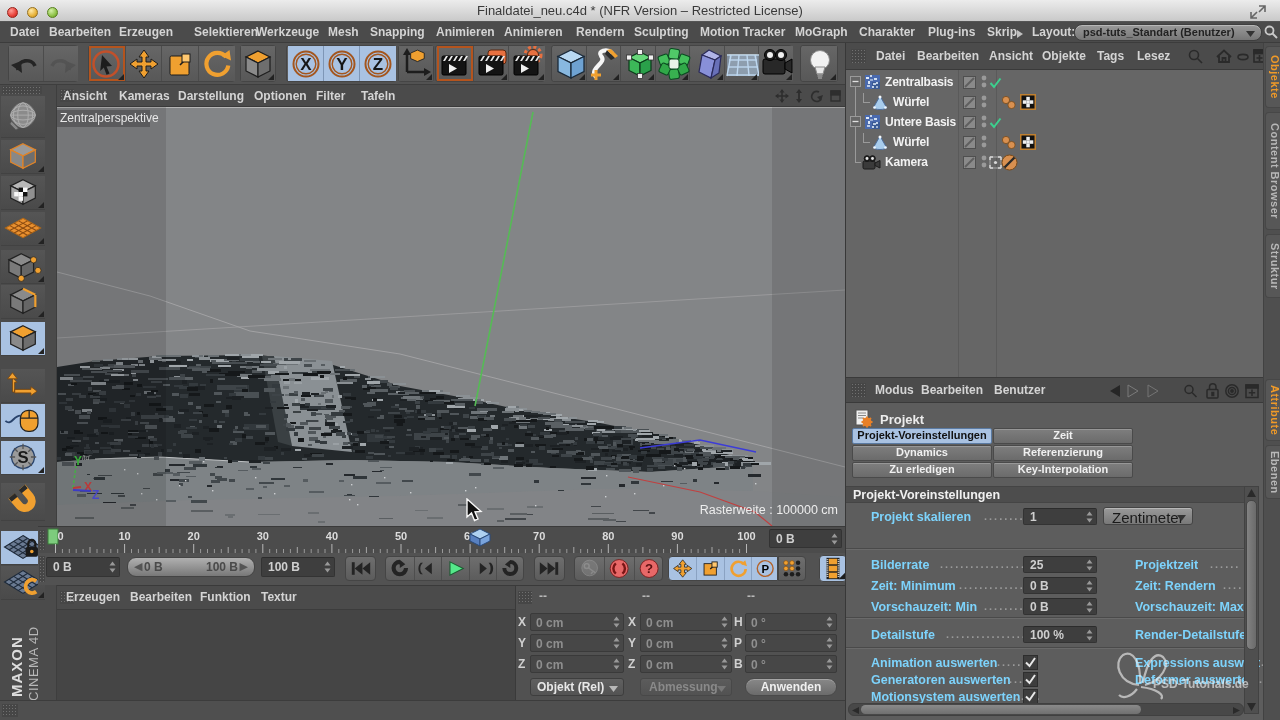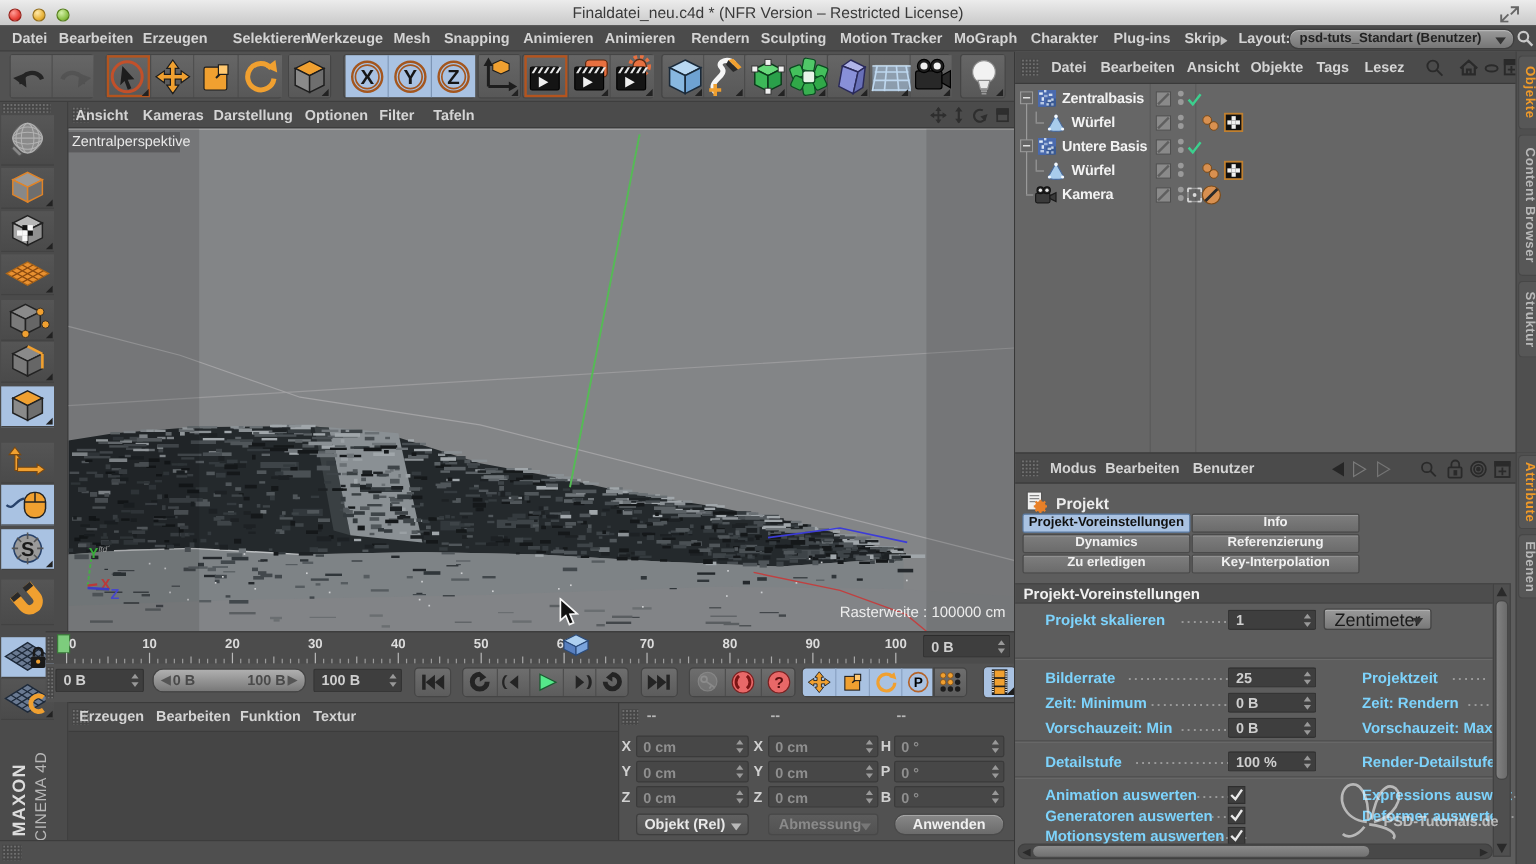--- a/index.html
+++ b/index.html
@@ -2153,21 +2153,21 @@
           <rect x="1" y="1" width="12" height="15" fill="#f0f0f0" stroke="#555"></rect>
           <path d="M3 4 L11 4 M3 6.5 L11 6.5 M3 9 L8 9" stroke="#888" stroke-width="1"></path>
           <circle cx="12" cy="13" r="4.5" fill="#e88028"></circle>
           <circle cx="12" cy="13" r="1.6" fill="#7a3808"></circle>
           <g stroke="#e88028" stroke-width="1.8">
             <path d="M12 7.5 L12 18.5 M6.5 13 L17.5 13 M8 9 L16 17 M8 17 L16 9"></path>
           </g>
         </svg>
         <div class="abs" style="left:34px;top:35px;color:#ececec;font-size:13px;font-weight:bold;">Projekt</div>
         <div class="abs" style="left:6px;top:51px;width:140px;height:16px;background:#a9c2e2;border:1px solid #5a7aa2;color:#111;font-size:11px;font-weight:bold;text-align:center;border-radius:2px;"><span style="position:relative;top:0px;">Projekt-Voreinstellungen</span></div>
-        <div class="abs" style="left:147px;top:51px;width:140px;height:16px;background:linear-gradient(#7e7e7e,#6b6b6b);border:1px solid #4a4a4a;color:#f0f0f0;box-shadow:inset 0 1px 0 rgba(255,255,255,.2);font-size:11px;font-weight:bold;text-align:center;border-radius:2px;"><span style="position:relative;top:0px;">Info</span></div>
+        <div class="abs" style="left:147px;top:51px;width:140px;height:16px;background:linear-gradient(#7e7e7e,#6b6b6b);border:1px solid #4a4a4a;color:#f0f0f0;box-shadow:inset 0 1px 0 rgba(255,255,255,.2);font-size:11px;font-weight:bold;text-align:center;border-radius:2px;"><span style="position:relative;top:0px;">Zeit</span></div>
         <div class="abs" style="left:6px;top:68px;width:140px;height:16px;background:linear-gradient(#7e7e7e,#6b6b6b);border:1px solid #4a4a4a;color:#f0f0f0;box-shadow:inset 0 1px 0 rgba(255,255,255,.2);font-size:11px;font-weight:bold;text-align:center;border-radius:2px;"><span style="position:relative;top:0px;">Dynamics</span></div>
         <div class="abs" style="left:147px;top:68px;width:140px;height:16px;background:linear-gradient(#7e7e7e,#6b6b6b);border:1px solid #4a4a4a;color:#f0f0f0;box-shadow:inset 0 1px 0 rgba(255,255,255,.2);font-size:11px;font-weight:bold;text-align:center;border-radius:2px;"><span style="position:relative;top:0px;">Referenzierung</span></div>
         <div class="abs" style="left:6px;top:85px;width:140px;height:16px;background:linear-gradient(#7e7e7e,#6b6b6b);border:1px solid #4a4a4a;color:#f0f0f0;box-shadow:inset 0 1px 0 rgba(255,255,255,.2);font-size:11px;font-weight:bold;text-align:center;border-radius:2px;"><span style="position:relative;top:0px;">Zu erledigen</span></div>
         <div class="abs" style="left:147px;top:85px;width:140px;height:16px;background:linear-gradient(#7e7e7e,#6b6b6b);border:1px solid #4a4a4a;color:#f0f0f0;box-shadow:inset 0 1px 0 rgba(255,255,255,.2);font-size:11px;font-weight:bold;text-align:center;border-radius:2px;"><span style="position:relative;top:0px;">Key-Interpolation</span></div>
         <div class="abs" style="left:0;top:109px;width:398px;height:17px;background:#4d4d4d;border-top:1px solid #444;border-bottom:1px solid #454545;color:#f0f0f0;font-size:12.5px;font-weight:bold;">
           <span style="position:absolute;left:7px;top:1px;">Projekt-Voreinstellungen</span>
         </div>
         <div class="abs lbl" style="left:25px;top:133px;">Projekt skalieren</div>
         <div class="abs dots" style="left:138px;top:133px;font-size:11px;">...........</div>
         <div class="abs field" style="left:177px;top:131px;width:74px;height:17px;">

